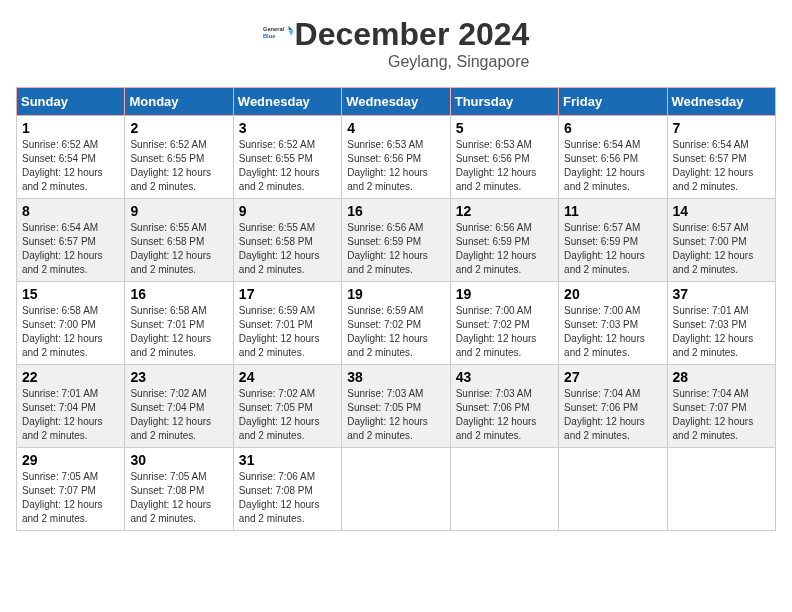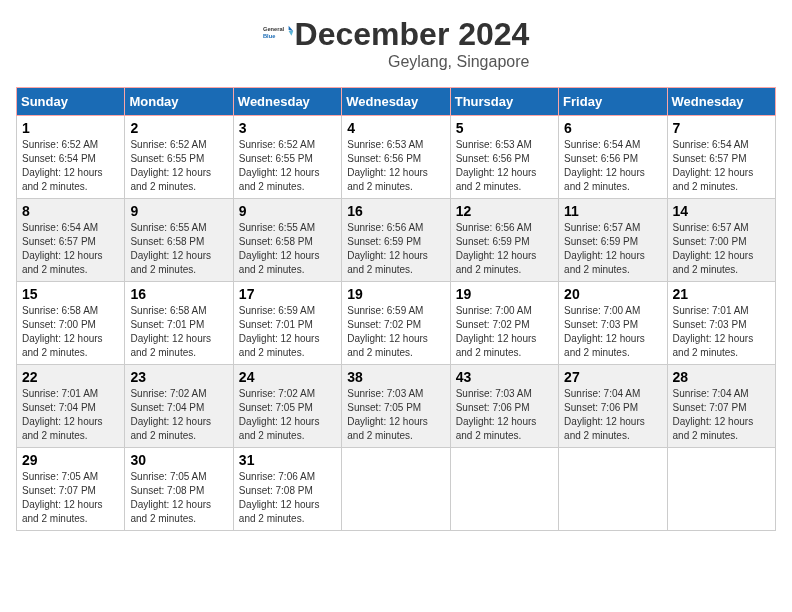--- a/index.html
+++ b/index.html
@@ -189,21 +189,21 @@
         </td>
         <td>
           <span class="day-number">19</span>
           <div class="day-info">Sunrise: 7:00 AM<br>Sunset: 7:02 PM<br>Daylight: 12 hours and 2 minutes.</div>
         </td>
         <td>
           <span class="day-number">20</span>
           <div class="day-info">Sunrise: 7:00 AM<br>Sunset: 7:03 PM<br>Daylight: 12 hours and 2 minutes.</div>
         </td>
         <td>
-          <span class="day-number">21</span>
+          <span class="day-number">37</span>
           <div class="day-info">Sunrise: 7:01 AM<br>Sunset: 7:03 PM<br>Daylight: 12 hours and 2 minutes.</div>
         </td>
       </tr>
       <tr>
         <td>
           <span class="day-number">22</span>
           <div class="day-info">Sunrise: 7:01 AM<br>Sunset: 7:04 PM<br>Daylight: 12 hours and 2 minutes.</div>
         </td>
         <td>
           <span class="day-number">23</span>

